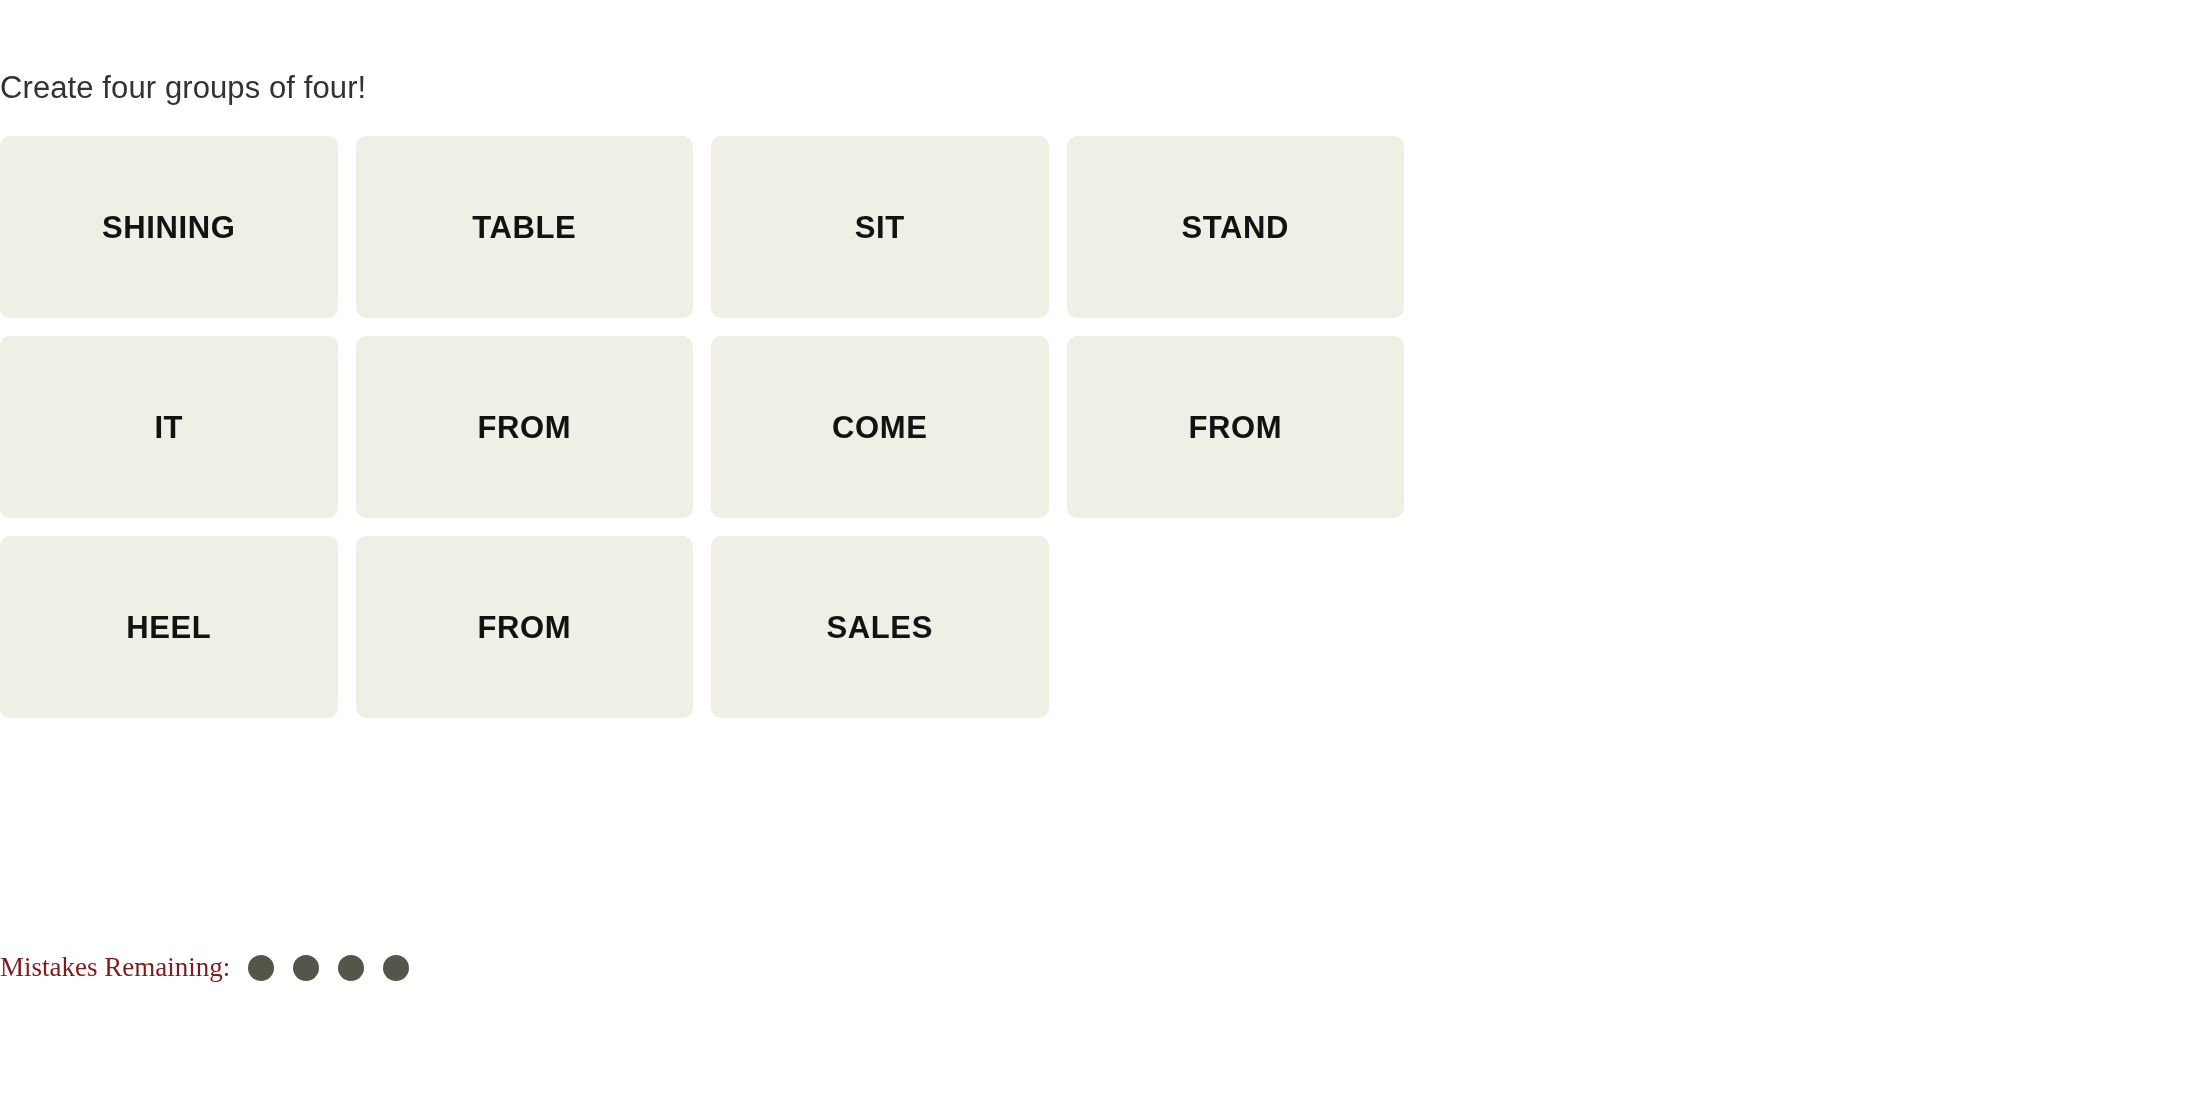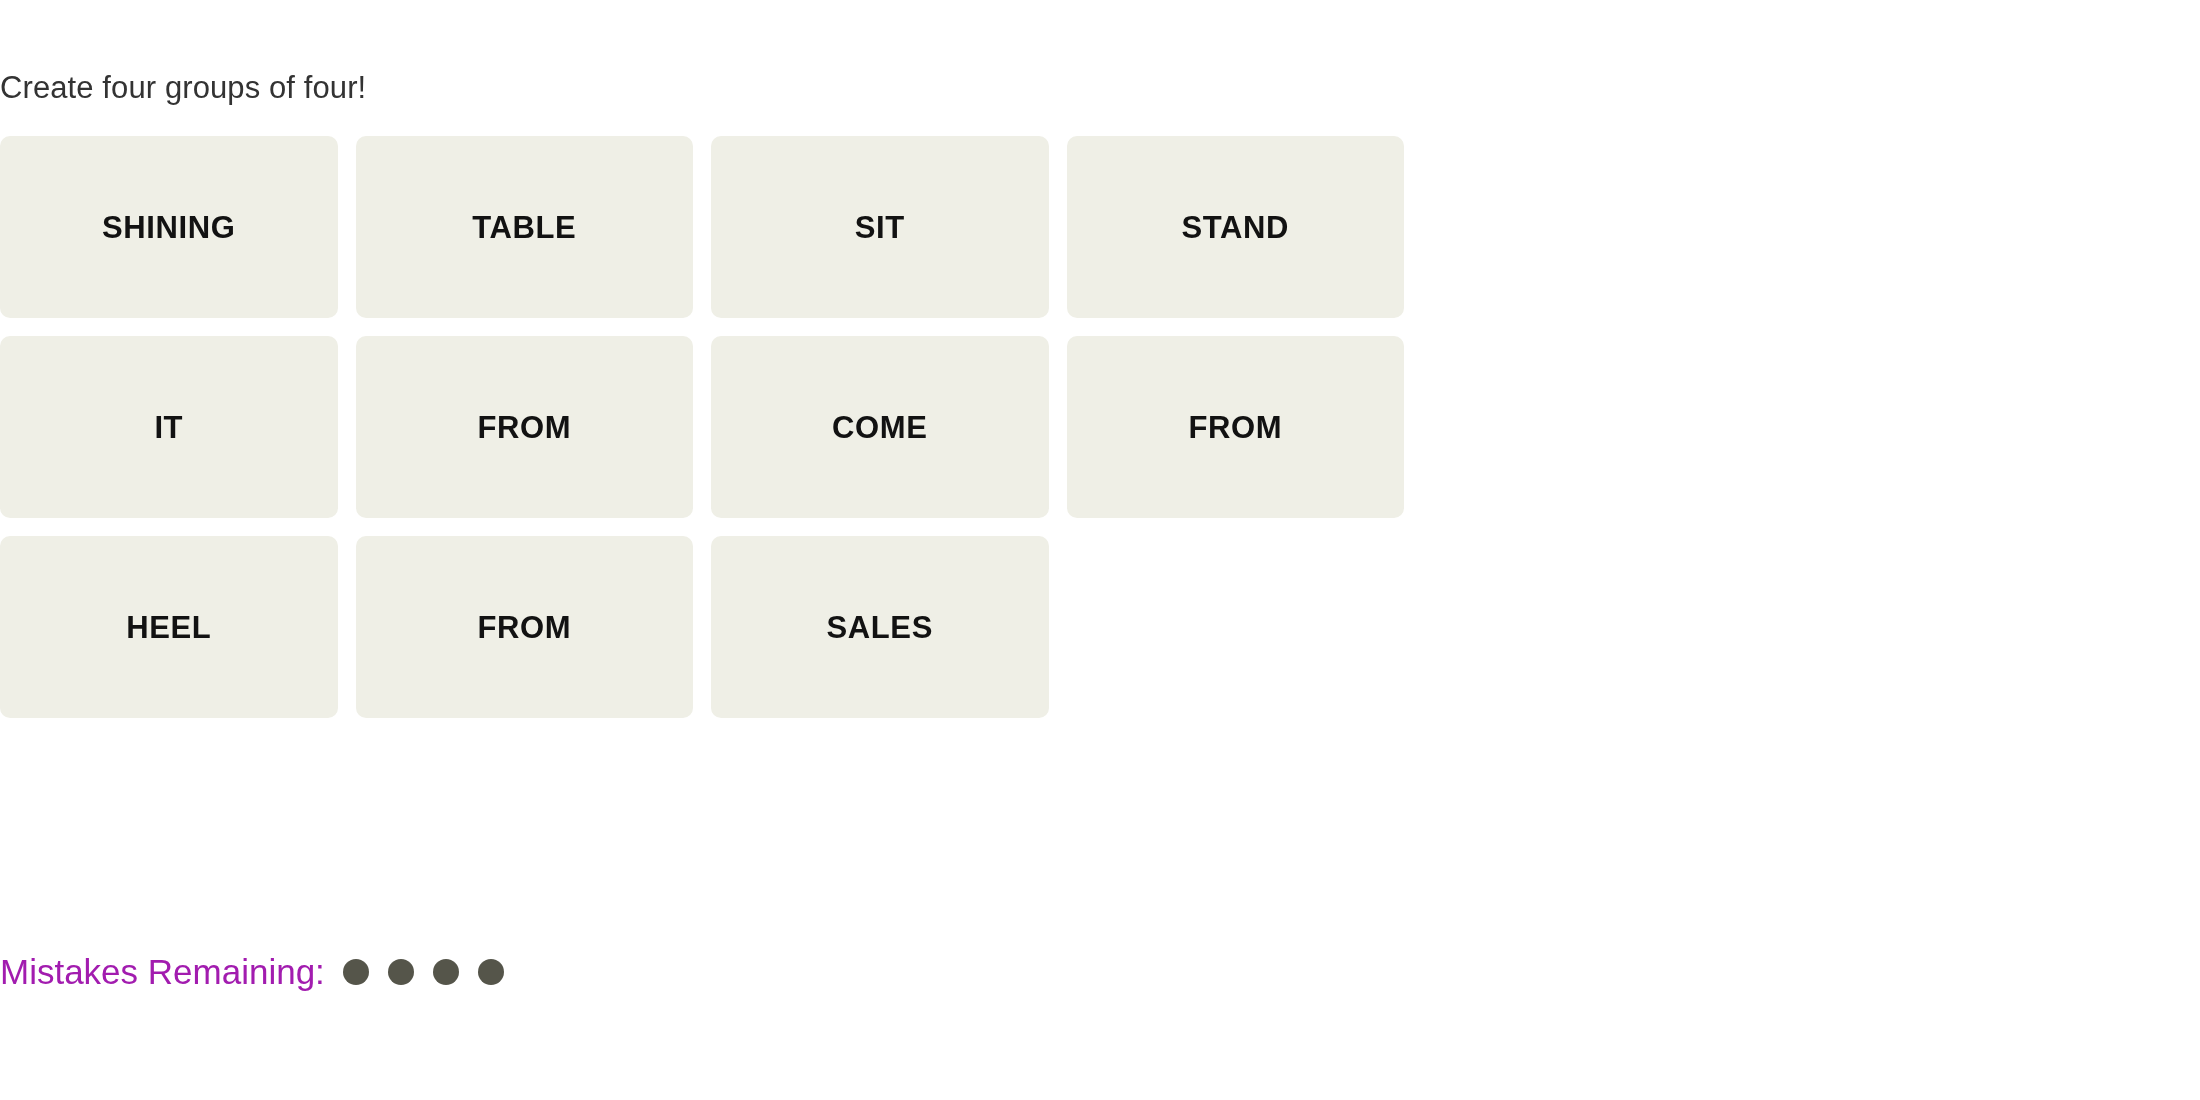--- a/index.html
+++ b/index.html
@@ -75,23 +75,23 @@
   .mistakes {
     margin-top: 36px;
     display: flex;
     flex-direction: row;
     align-items: center;
     justify-content: center;
     gap: 14px;
   }
 
   .mistakes-label {
-    font-family: Liberation Sans, sans-serif;
-    font-size: 35px;
-    color: #a21caf;
+    font-family: Liberation Serif, serif;
+    font-size: 27px;
+    color: #7f1d1d;
     line-height: 1;
     user-select: none;
   }
 
   .dots {
     display: flex;
     flex-direction: row;
     align-items: center;
     gap: 19px;
     margin-left: 4px;

